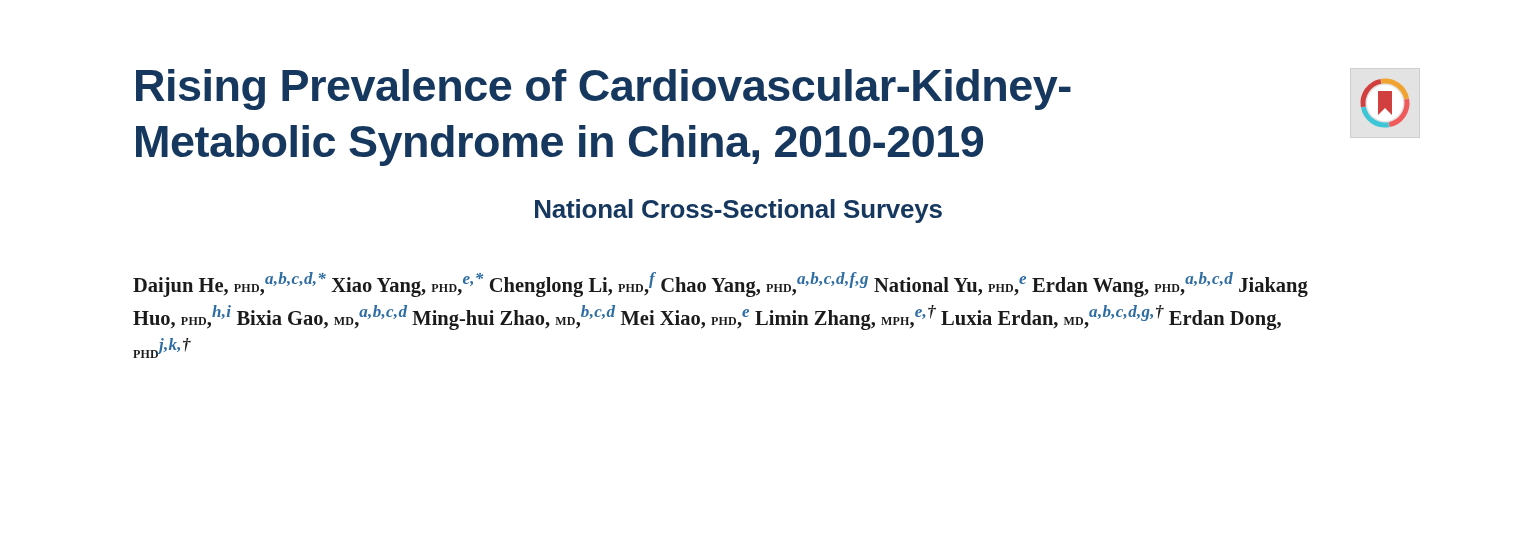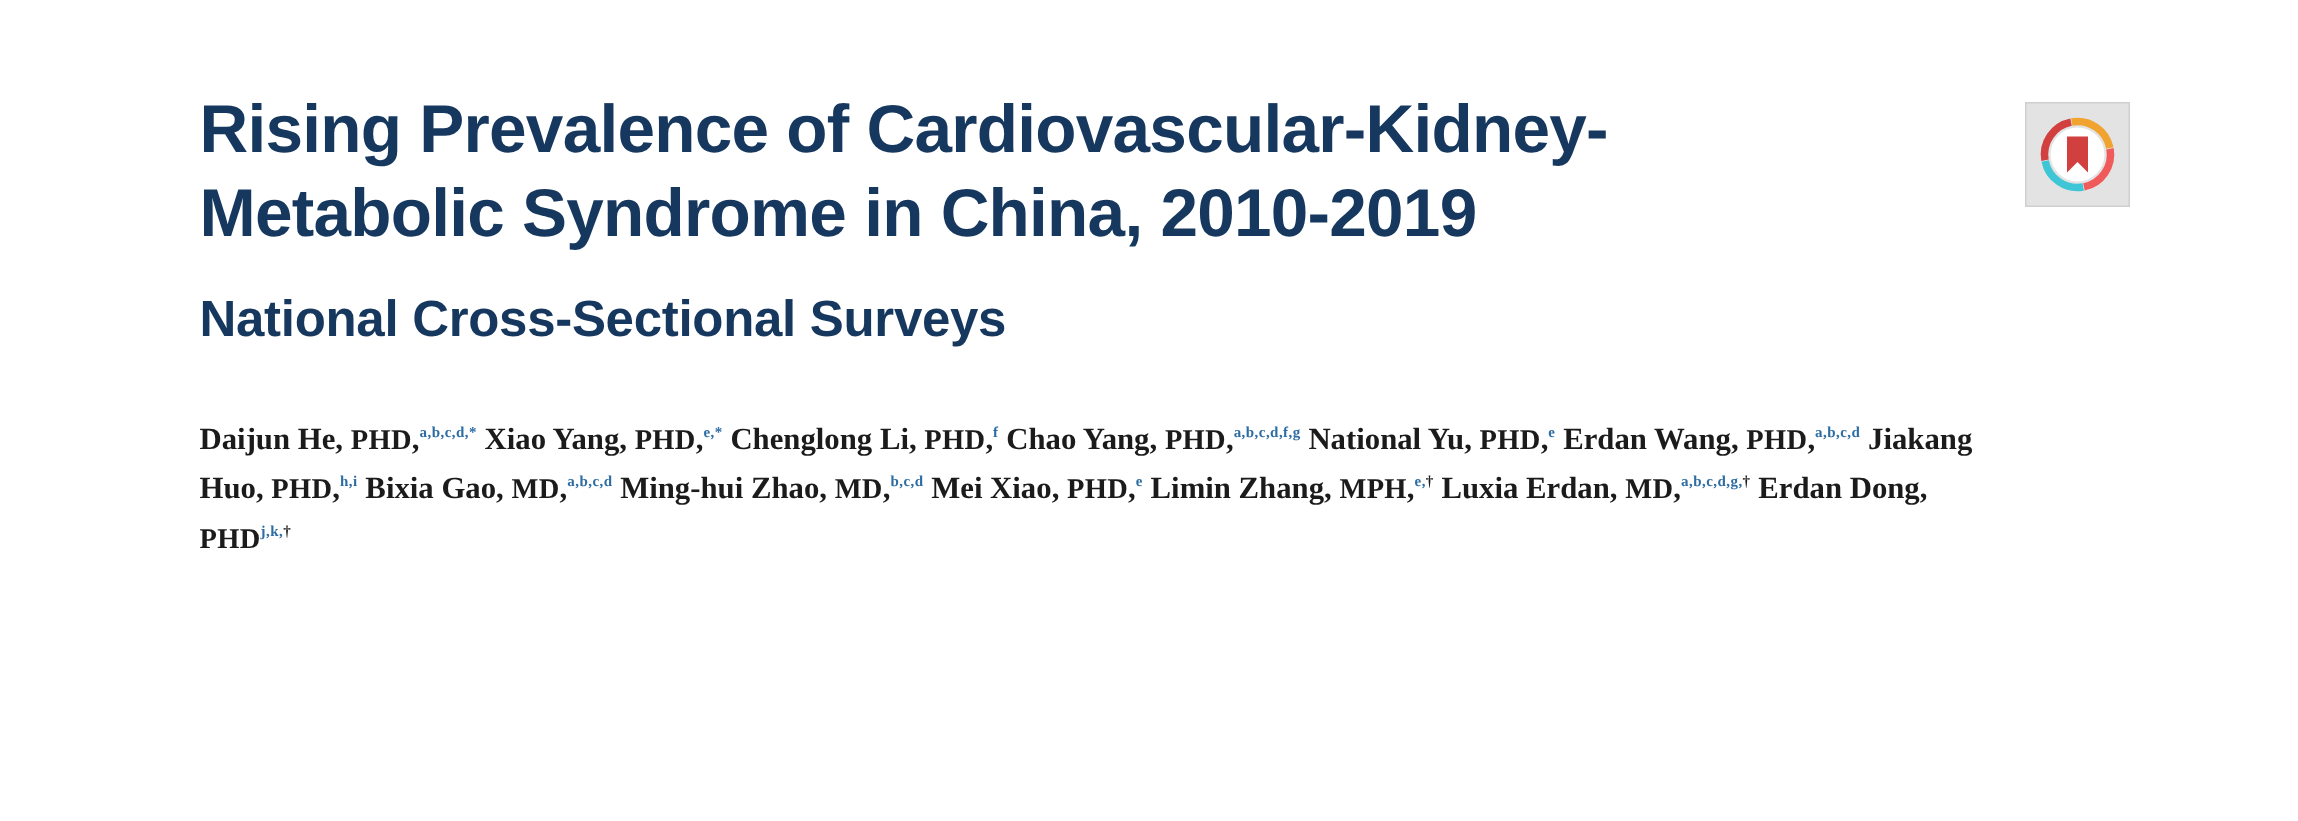--- a/index.html
+++ b/index.html
@@ -31,45 +31,47 @@
     font-size: 45px;
     line-height: 1.24;
     color: #16375e;
     letter-spacing: -0.5px;
     margin: 0;
     max-width: 1060px;
   }
   .subtitle {
     font-family: "Liberation Sans", sans-serif;
     font-weight: bold;
-    font-size: 34px;
+    font-size: 26px;
     color: #16375e;
     margin: 24px 0 0 0;
     letter-spacing: -0.2px;
+    text-align: center;
   }
   .authors {
     margin-top: 44px;
     font-family: "Liberation Serif", serif;
     font-weight: bold;
     font-size: 20.5px;
     line-height: 1.62;
     color: #1b1b1b;
     max-width: 1215px;
   }
   .authors .sc {
-    font-size: 19px;
+    font-size: 12px;
     letter-spacing: 0.2px;
   }
   .authors sup {
-    font-size: 10px;
+    font-size: 17px;
     color: #2e6da4;
     vertical-align: super;
     line-height: 0;
     font-weight: bold;
     letter-spacing: 0.3px;
+    font-style: italic;
   }
   .authors sup.dag {
     color: #1b1b1b;
   }
   .badge {
     position: absolute;
     left: 1350px;
     top: 68px;
     width: 70px;
     height: 70px;

